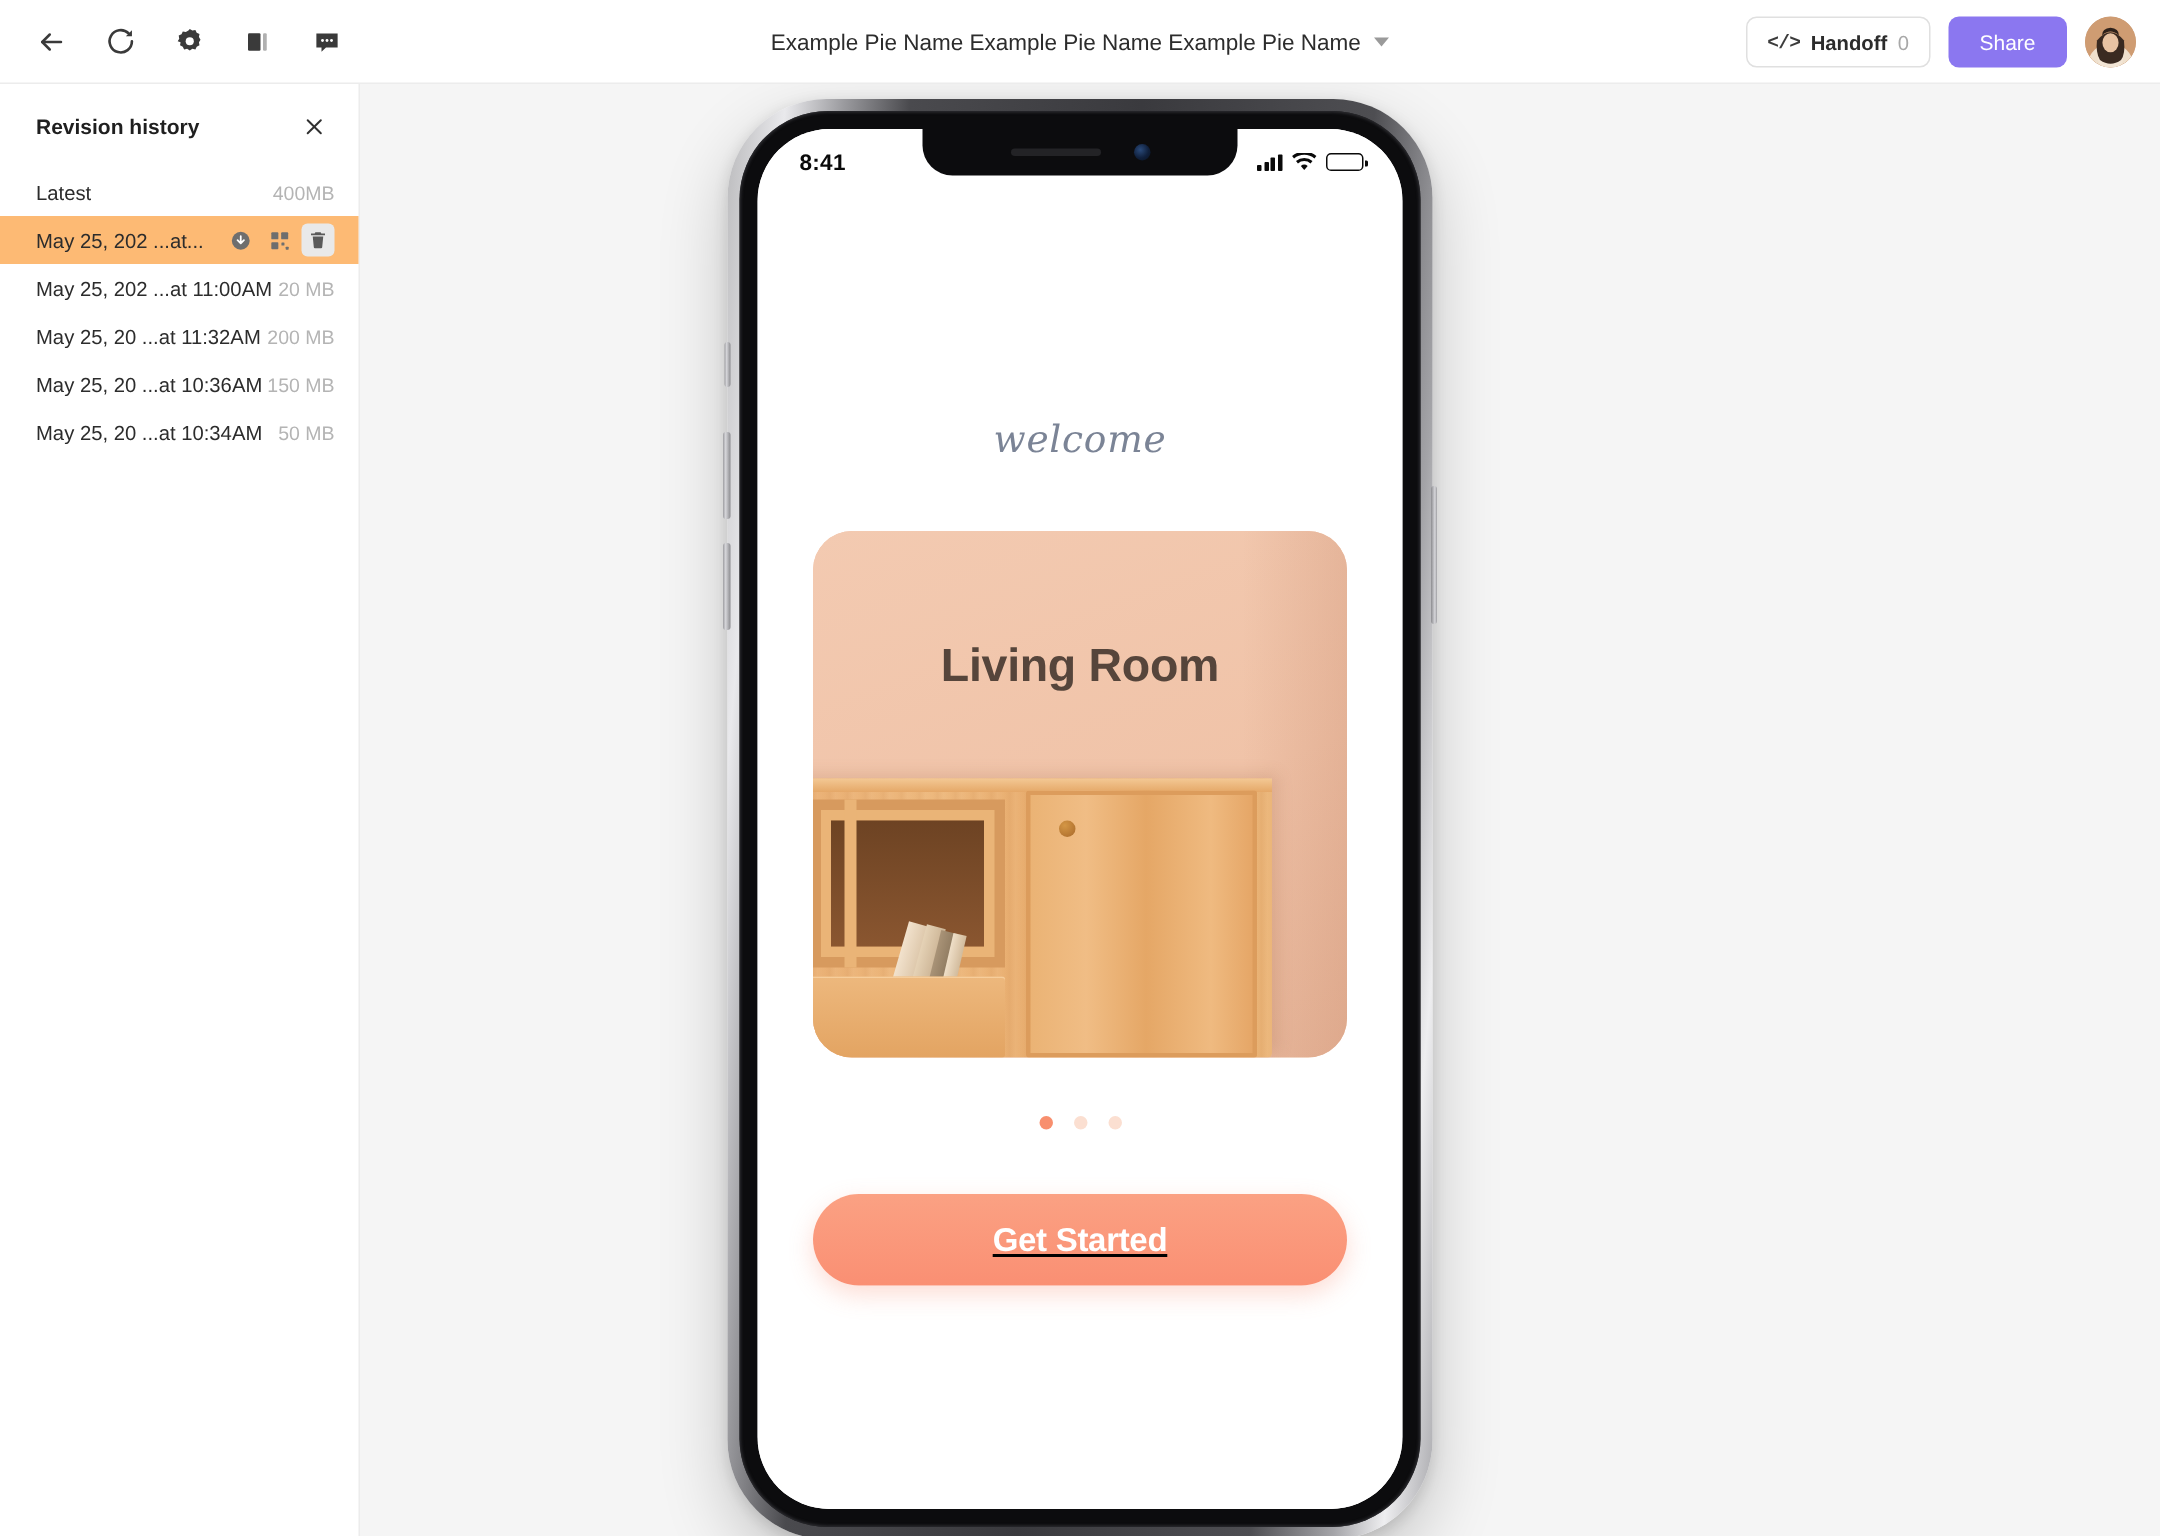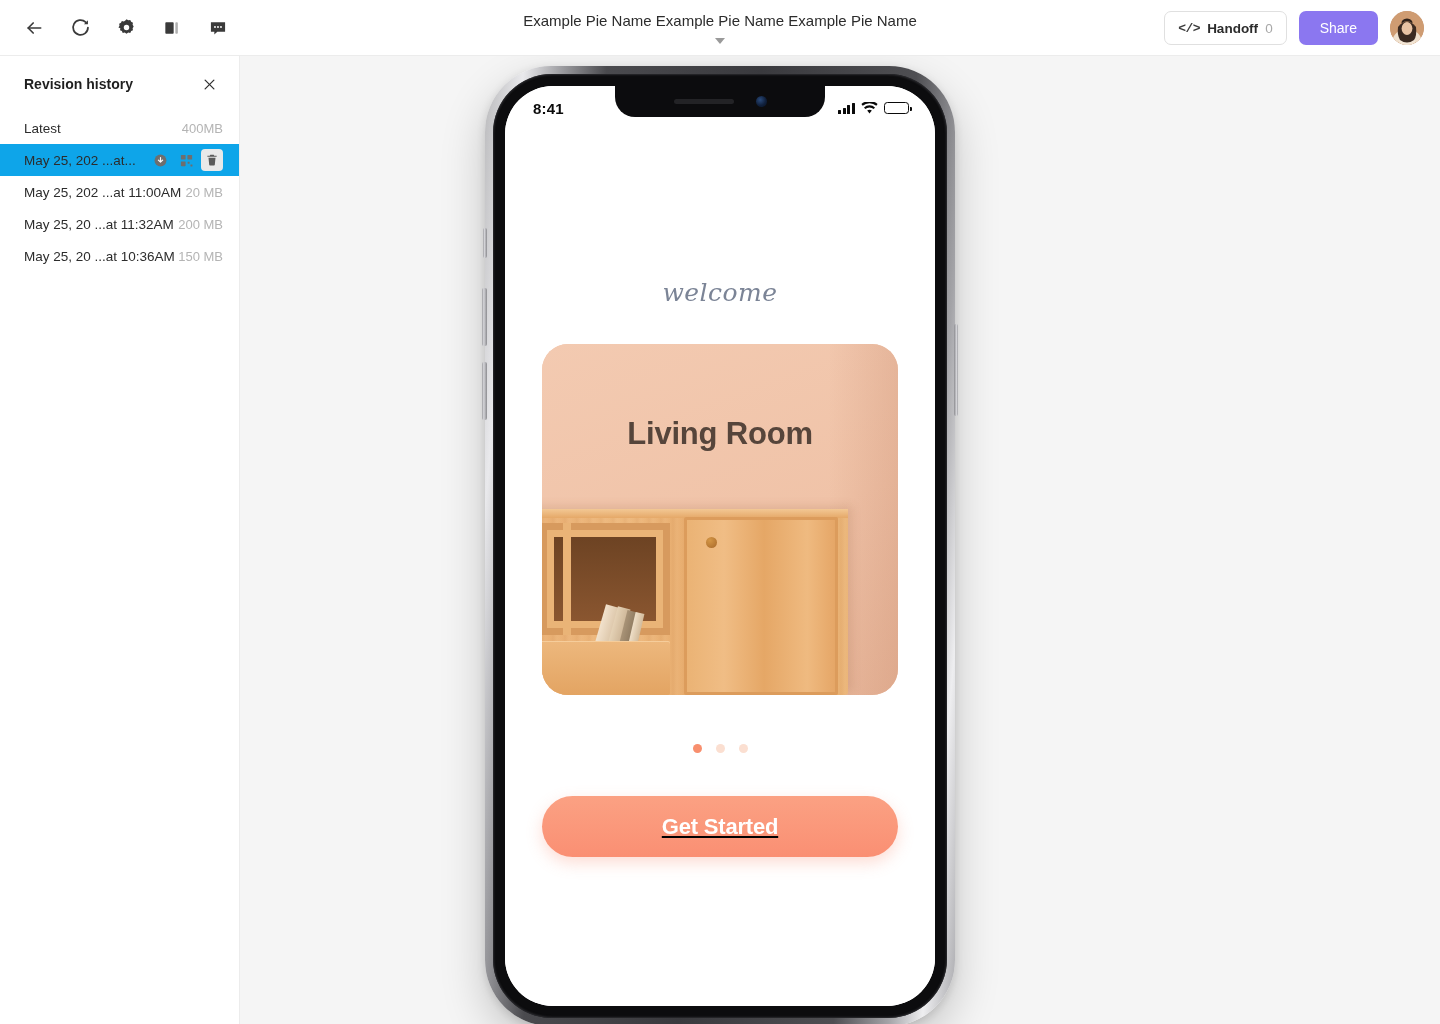--- a/index.html
+++ b/index.html
@@ -28,21 +28,21 @@
   }
 
   .tb-center {
     position: absolute; left: 0; right: 0; top: 0; height: 56px;
     display: flex; align-items: center; justify-content: center;
     pointer-events: none;
   }
   .doc-title-wrap {
     display: flex; align-items: center; gap: 9px;
     pointer-events: auto; cursor: pointer;
-    padding: 4px 6px; border-radius: 4px; flex-direction: column;
+    padding: 4px 6px; border-radius: 4px;
   }
   .doc-title {
     font-size: 15px; color: #2c2c2c; white-space: nowrap;
   }
   .caret-dn {
     width: 0; height: 0;
     border-left: 5px solid transparent;
     border-right: 5px solid transparent;
     border-top: 6px solid #9a9a9a;
   }
@@ -93,21 +93,21 @@
     width: 24px; height: 24px; display: flex;
     align-items: center; justify-content: center;
     cursor: pointer; border-radius: 4px; color: #303030;
   }
 
   .rev-row {
     height: 32px; display: flex; align-items: center;
     padding: 0 16px 0 24px; cursor: pointer;
     position: relative;
   }
-  .rev-row.selected { background: #0ea5e9; }
+  .rev-row.selected { background: #fdba74; }
   .rev-label {
     font-size: 13.5px; color: #2c2c2c; white-space: nowrap;
     overflow: hidden; text-overflow: ellipsis;
   }
   .rev-size {
     margin-left: auto; font-size: 13px; color: #b4b4b4; white-space: nowrap;
   }
   .rev-actions { margin-left: auto; display: flex; align-items: center; gap: 4px; }
   .act-btn {
     width: 22px; height: 22px; border-radius: 4px;
@@ -211,21 +211,21 @@
     position: absolute; top: 192px; left: 0; width: 430px;
     text-align: center;
     font-size: 25px; color: #7b8496;
     font-family: "DejaVu Serif", serif;
     font-style: italic; font-weight: 400;
     letter-spacing: 0.5px;
   }
 
   
   .room-card {
-    position: absolute; left: 37px; top: 258px;
+    position: absolute; left: 37px; top: 268px;
     width: 356px; height: 351px;
     border-radius: 26px; overflow: hidden;
     background: #f0c3a8;
   }
   .wall {
     position: absolute; inset: 0;
     background: linear-gradient(160deg,#f3cab1 0%, #f0c3a8 55%, #e8b79b 100%);
   }
   .wall-shadow {
     position: absolute; right: 0; top: 0; width: 70px; height: 100%;
@@ -462,20 +462,24 @@
     <span class="rev-size">20 MB</span>
   </div>
   <div class="rev-row">
     <span class="rev-label">May 25, 20 ...at 11:32AM</span>
     <span class="rev-size">200 MB</span>
   </div>
   <div class="rev-row">
     <span class="rev-label">May 25, 20 ...at 10:36AM</span>
     <span class="rev-size">150 MB</span>
   </div>
+  <div class="rev-row">
+    <span class="rev-label">May 25, 20 ...at 10:34AM</span>
+    <span class="rev-size">50 MB</span>
+  </div>
 </div>
 
 <div class="canvas">
   <div class="phone">
     <div class="phone-band"></div>
     <div class="btn-side btn-silent"></div>
     <div class="btn-side btn-volup"></div>
     <div class="btn-side btn-voldn"></div>
     <div class="btn-side btn-power"></div>
     <div class="phone-bezel"></div>

